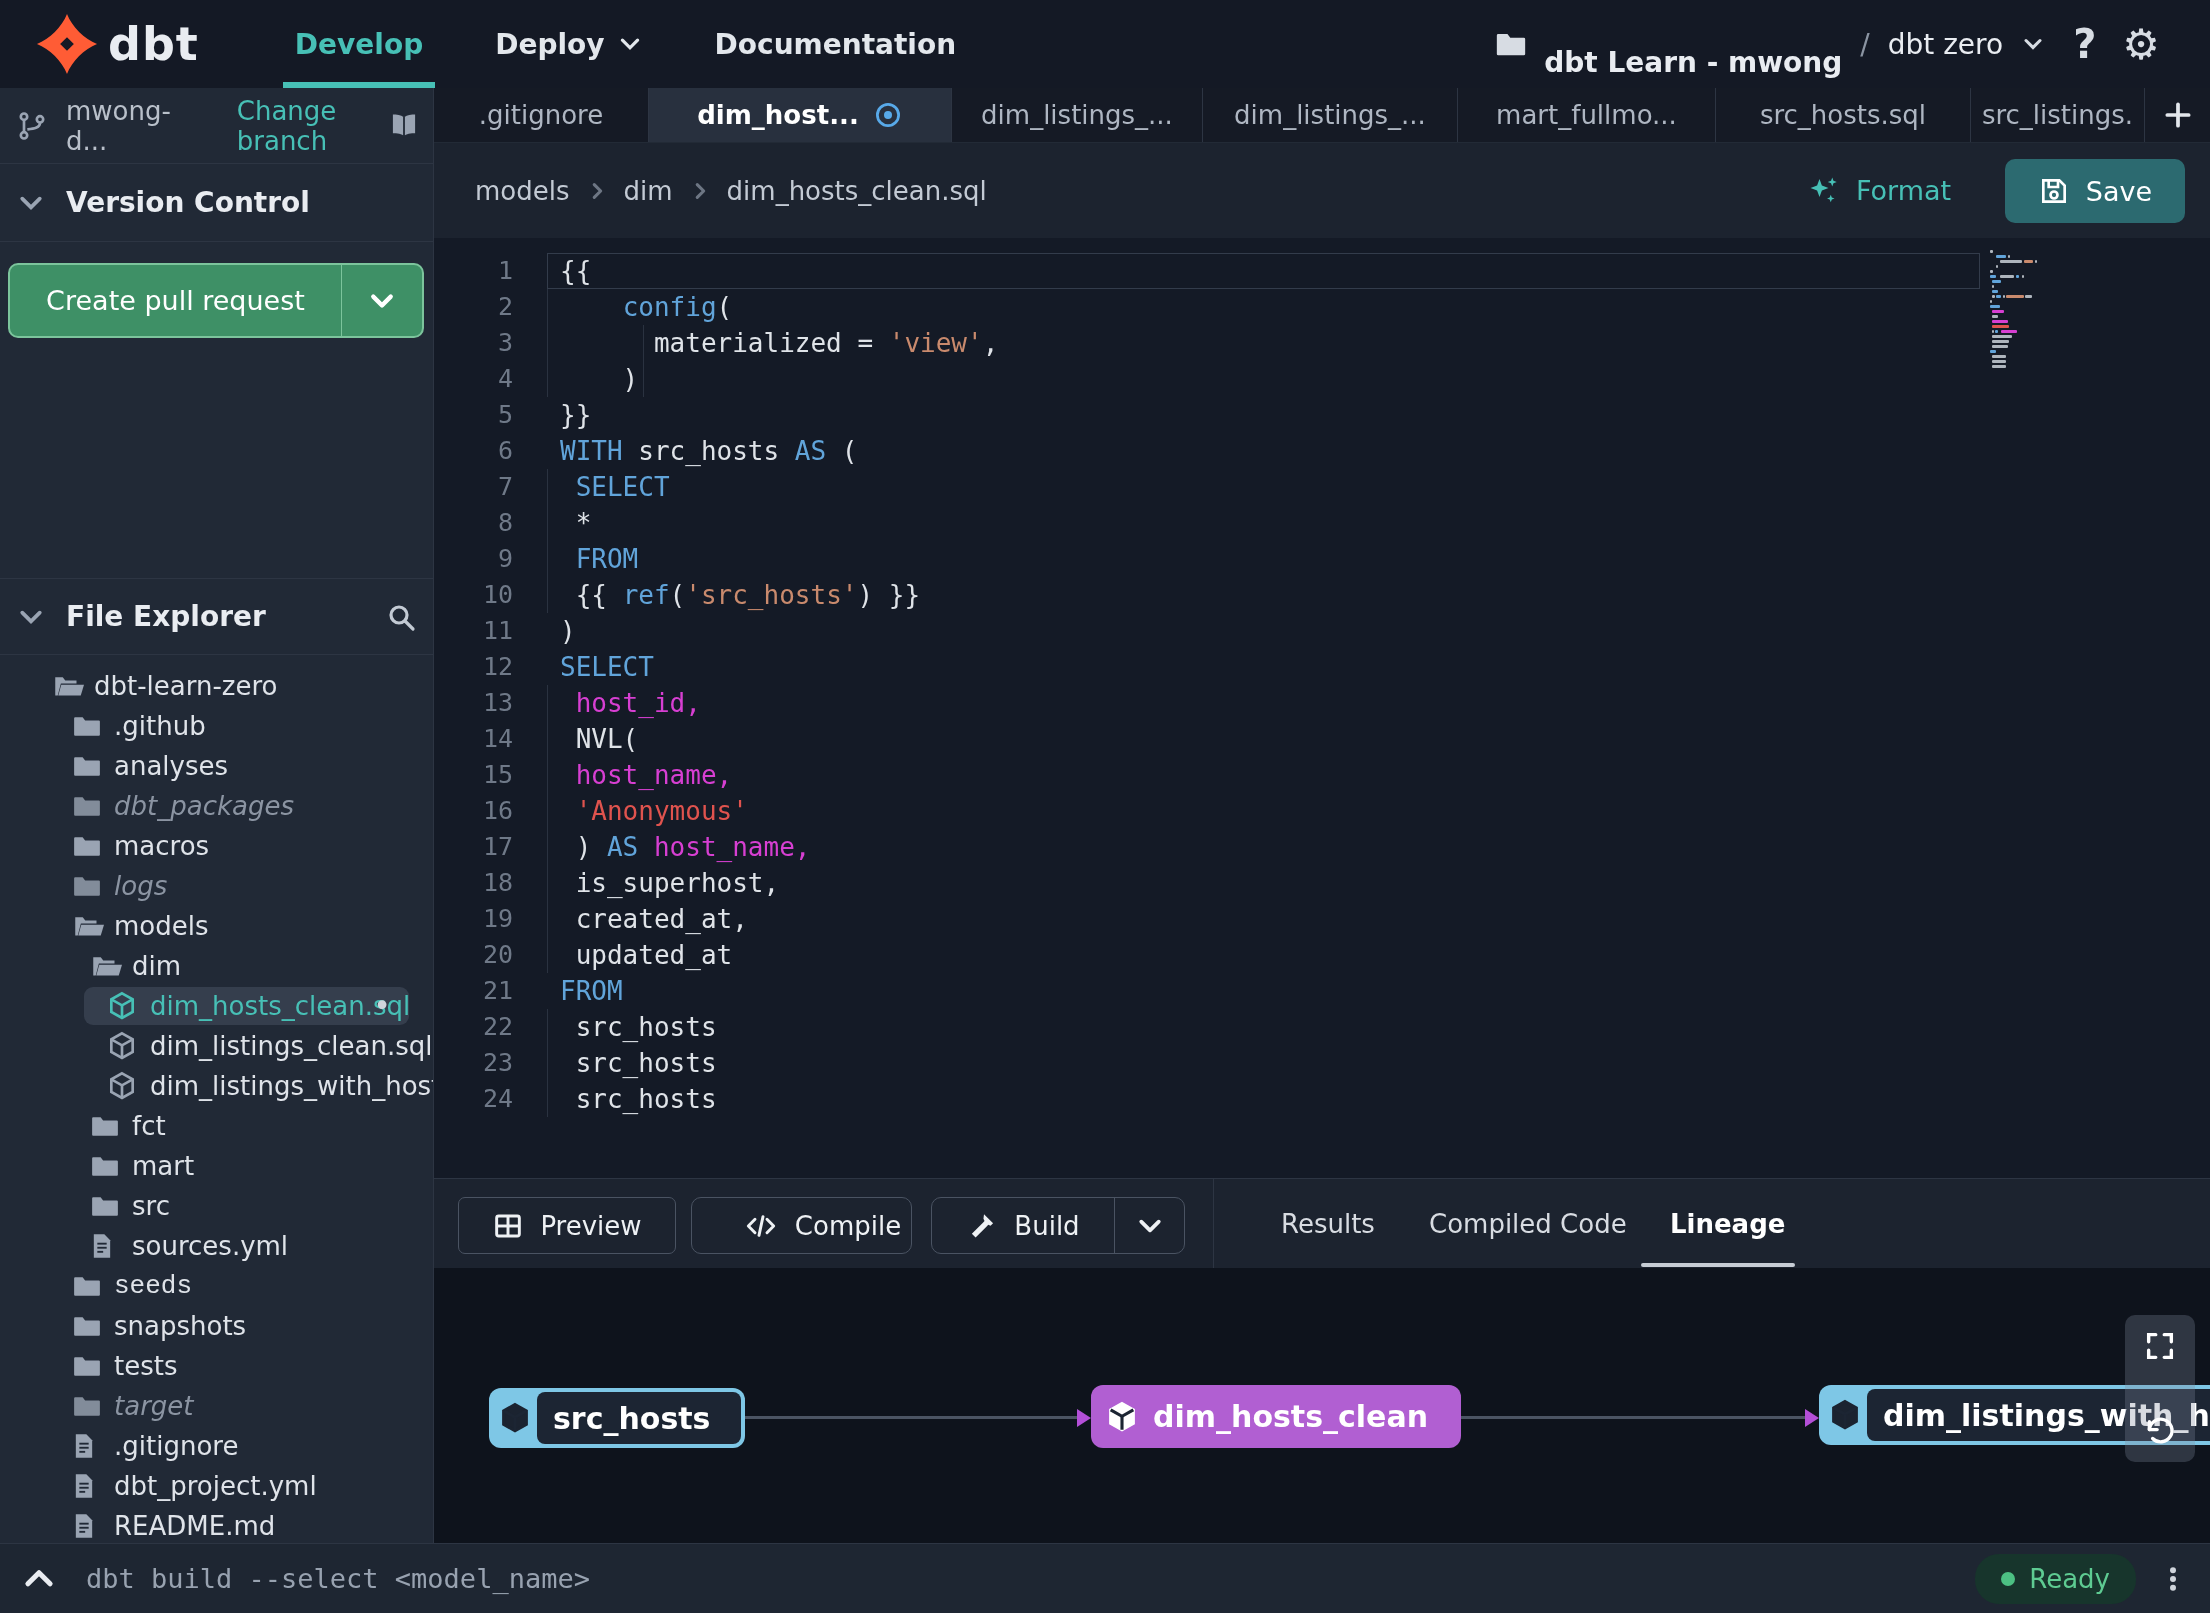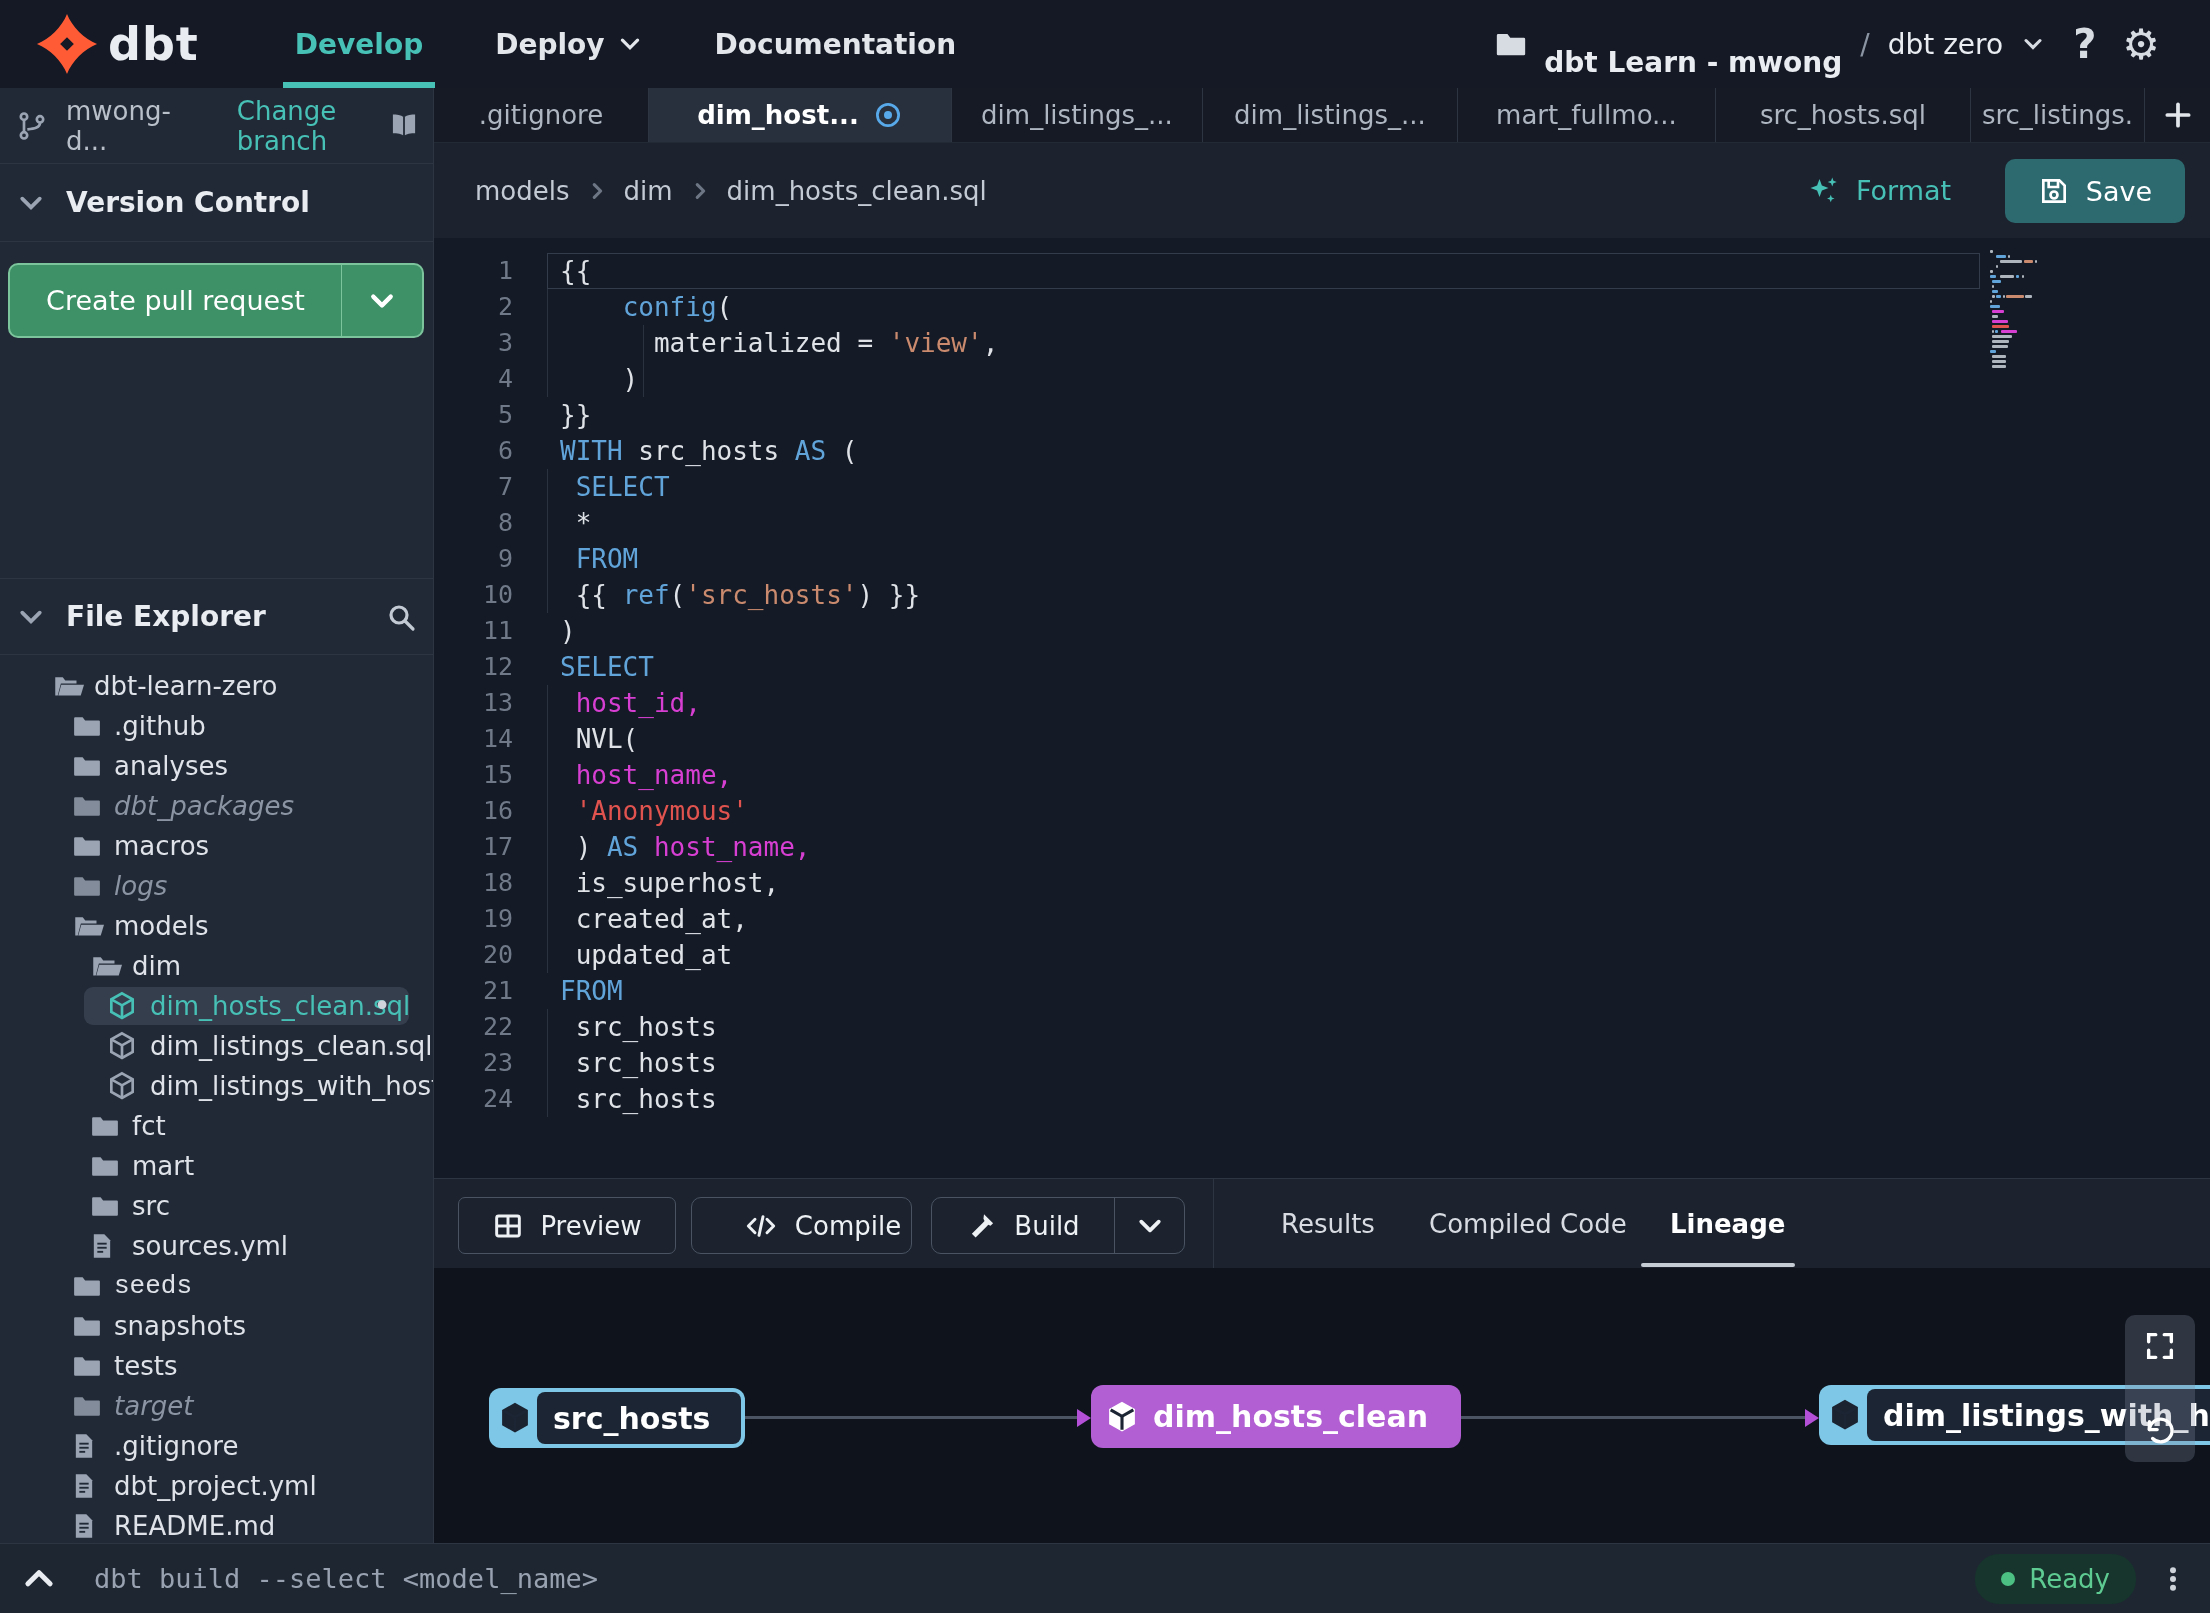--- a/index.html
+++ b/index.html
@@ -94,21 +94,21 @@
   .lnode.source .nlabel{background:#1c2533;border-radius:8px;height:100%;display:flex;align-items:center;padding:0 16px;font-size:30px;font-weight:bold;color:#fff;white-space:nowrap;overflow:hidden;}
   .lnode.model{background:var(--node-purple);padding:0 20px 0 14px;gap:14px;color:#fff;font-size:30px;font-weight:bold;}
   .ledge{position:absolute;height:3px;background:#4b5463;}
   .larrow{position:absolute;width:0;height:0;border-top:9px solid transparent;border-bottom:9px solid transparent;border-left:14px solid #b44fd8;}
   #lin-toolbar{position:absolute;left:1691px;top:47px;width:70px;height:147px;background:rgba(125,135,155,.3);border-radius:10px;display:flex;flex-direction:column;align-items:center;justify-content:space-between;padding:14px 0;}
   #lin-toolbar .tbtn{color:#fff;cursor:pointer;}
 
   
   #statusbar{left:0;top:1543px;width:2210px;height:70px;background:var(--bg-status);border-top:1px solid var(--border);display:flex;align-items:center;}
   #sb-chevron{margin-left:20px;color:#e9ecf1;cursor:pointer;}
-  #sb-cmd{margin-left:36px;font-family:"DejaVu Sans Mono","Liberation Mono",monospace;font-size:27px;color:#98a2b0;cursor:pointer;}
+  #sb-cmd{margin-left:28px;font-family:"DejaVu Sans Mono","Liberation Mono",monospace;font-size:27px;color:#98a2b0;cursor:pointer;}
   #sb-right{margin-left:auto;display:flex;align-items:center;gap:22px;margin-right:22px;}
   #ready-pill{display:flex;align-items:center;gap:14px;background:#17352c;border-radius:24px;padding:10px 26px;font-size:26px;color:var(--ready);cursor:pointer;}
   #ready-dot{width:14px;height:14px;border-radius:50%;background:#4cc083;}
   #sb-kebab{color:#cfd4db;cursor:pointer;}
 </style>
 </head>
 <body>
 
 <div id="root">
 

